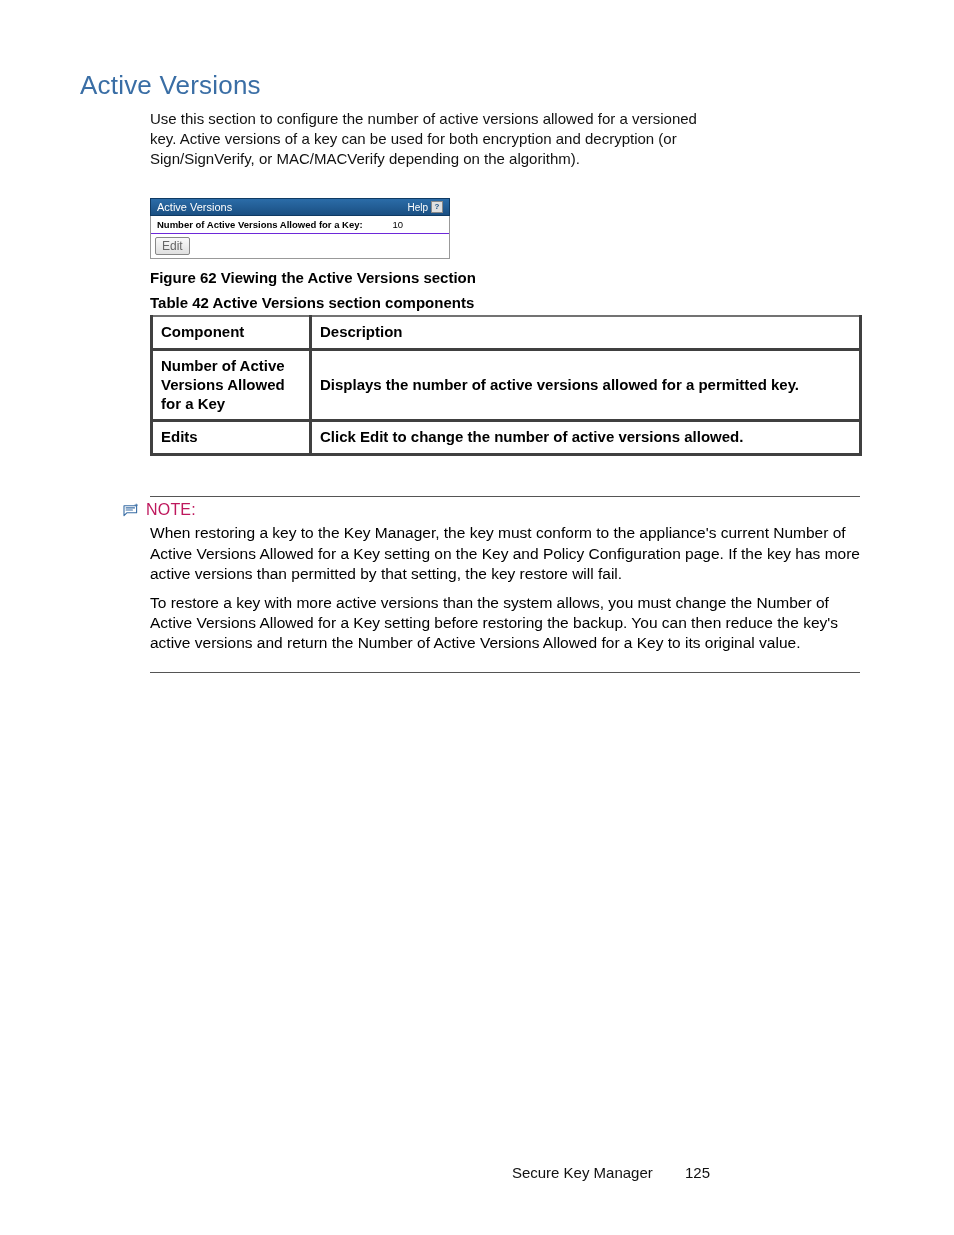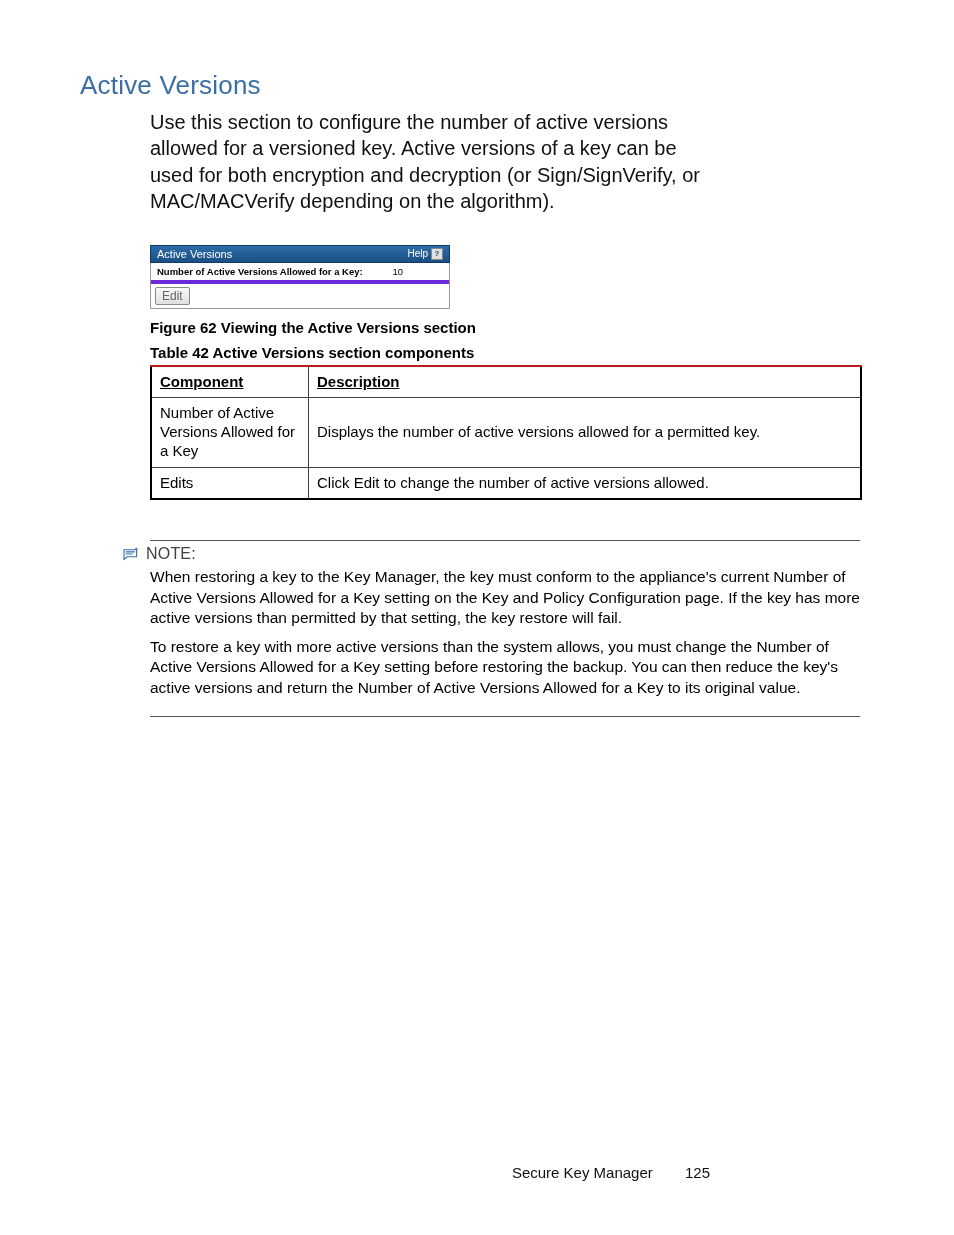--- a/index.html
+++ b/index.html
@@ -24,21 +24,21 @@
   h2.section-heading {
     font-family: "Arial Narrow", Arial, Helvetica, sans-serif;
     font-weight: 300;
     color: #3a6ea5; 
     font-size: 26px;
     margin: 0 0 8px 0;
     letter-spacing: 0.2px;
   }
   .body-text {
     margin: 0 0 14px 70px;
-    font-size: 20px;
+    font-size: 15px;
     line-height: 1.32;
     color: #111;
     max-width: 720px;
   }
   
   .panel-wrap {
     margin: 30px 0 10px 70px;
     width: 300px;
   }
   .panel-header {
@@ -72,21 +72,21 @@
   }
   .panel-body {
     border: 1px solid #999;
     border-top: none;
     background: #fff;
     font-size: 10px;
   }
   .panel-row {
     display: flex;
     padding: 3px 6px;
-    border-bottom: 4px solid #6d28d9;
+    border-bottom: 1px solid #6d28d9;
   }
   .panel-row .k {
     flex: 1;
     font-weight: bold;
     font-size: 9.5px;
   }
   .panel-row .v {
     font-size: 9.5px;
     padding-right: 40px;
   }
@@ -112,33 +112,33 @@
     margin-top: 8px;
   }
   
   table.comp-table {
     margin: 4px 0 0 70px;
     border-collapse: collapse;
     width: 712px;
     font-size: 15px;
   }
   table.comp-table th, table.comp-table td {
-    border: 1px solid #404040;
+    border: 3px solid #404040;
     text-align: left;
     vertical-align: middle;
     padding: 6px 8px;
     line-height: 1.25;
+    font-weight: bold;
   }
   table.comp-table th {
     font-weight: bold;
     border-top: 2px solid #000;
   }
   table.comp-table tr:first-child th {
-    border-top: 2px solid #b91c1c;
-    text-decoration: underline;
+    border-top: 2px solid #737373;
   }
   table.comp-table {
     border-left: 2px solid #000;
     border-right: 2px solid #000;
     border-bottom: 2px solid #000;
     border-top: 2px solid #000;
   }
   table.comp-table td.col1, table.comp-table th.col1 {
     width: 140px;
   }
@@ -147,21 +147,21 @@
     margin: 40px 0 0 70px;
     width: 710px;
     border-top: 1px solid #555;
     border-bottom: 1px solid #555;
     padding: 4px 0 10px 0;
   }
   .note-head {
     display: flex;
     align-items: center;
     gap: 6px;
-    color: #404040;
+    color: #be185d;
     margin: 0 0 4px -28px;
     font-size: 16px;
   }
   .note-icon {
     width: 18px;
     height: 14px;
     color: #3a6ea5;
   }
   .note-head .label {
     font-family: "Arial Narrow", Arial, sans-serif;

